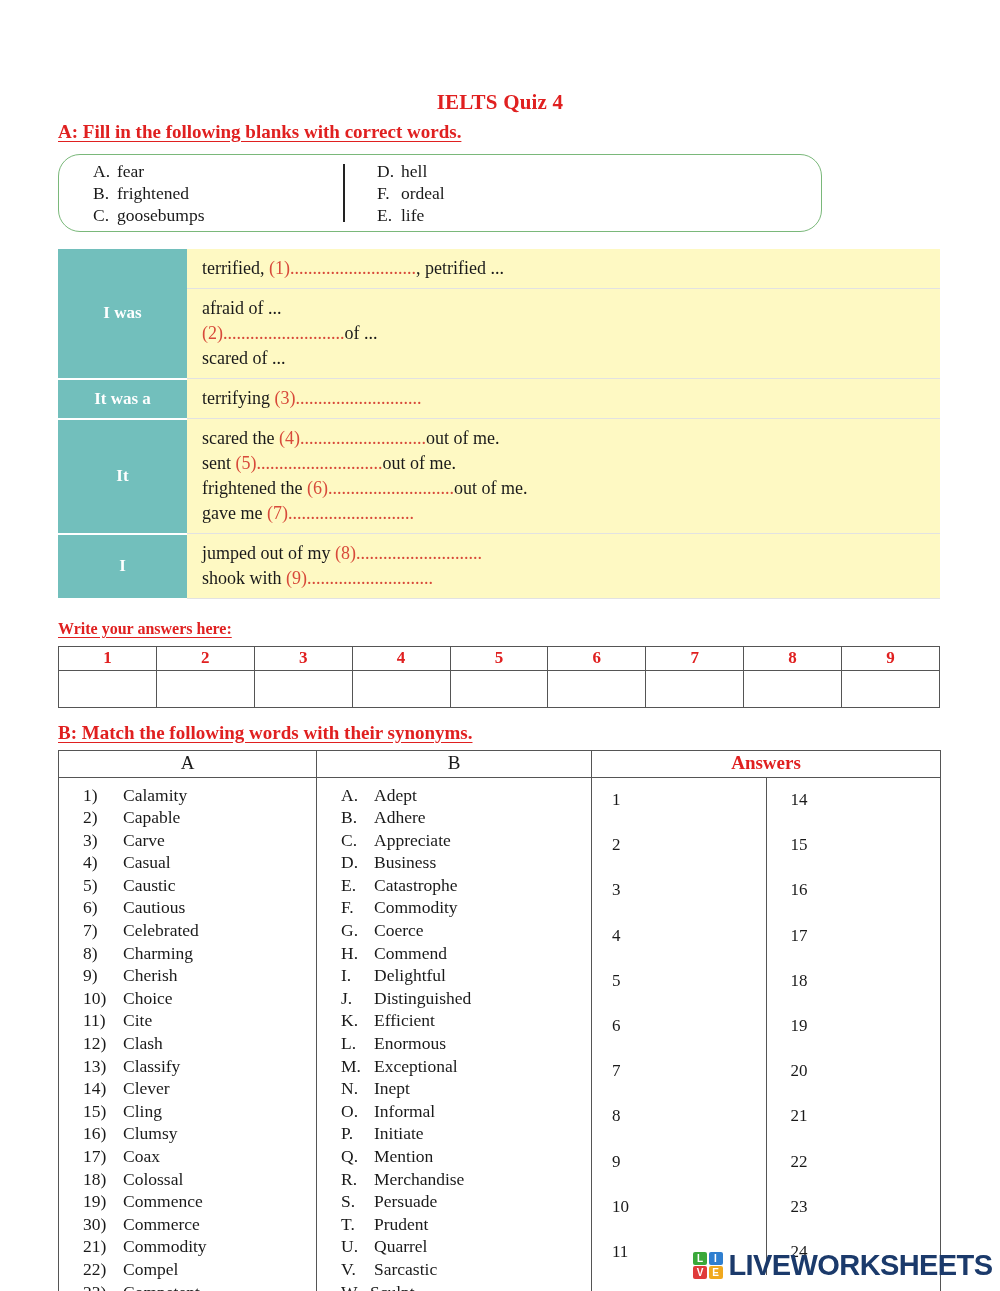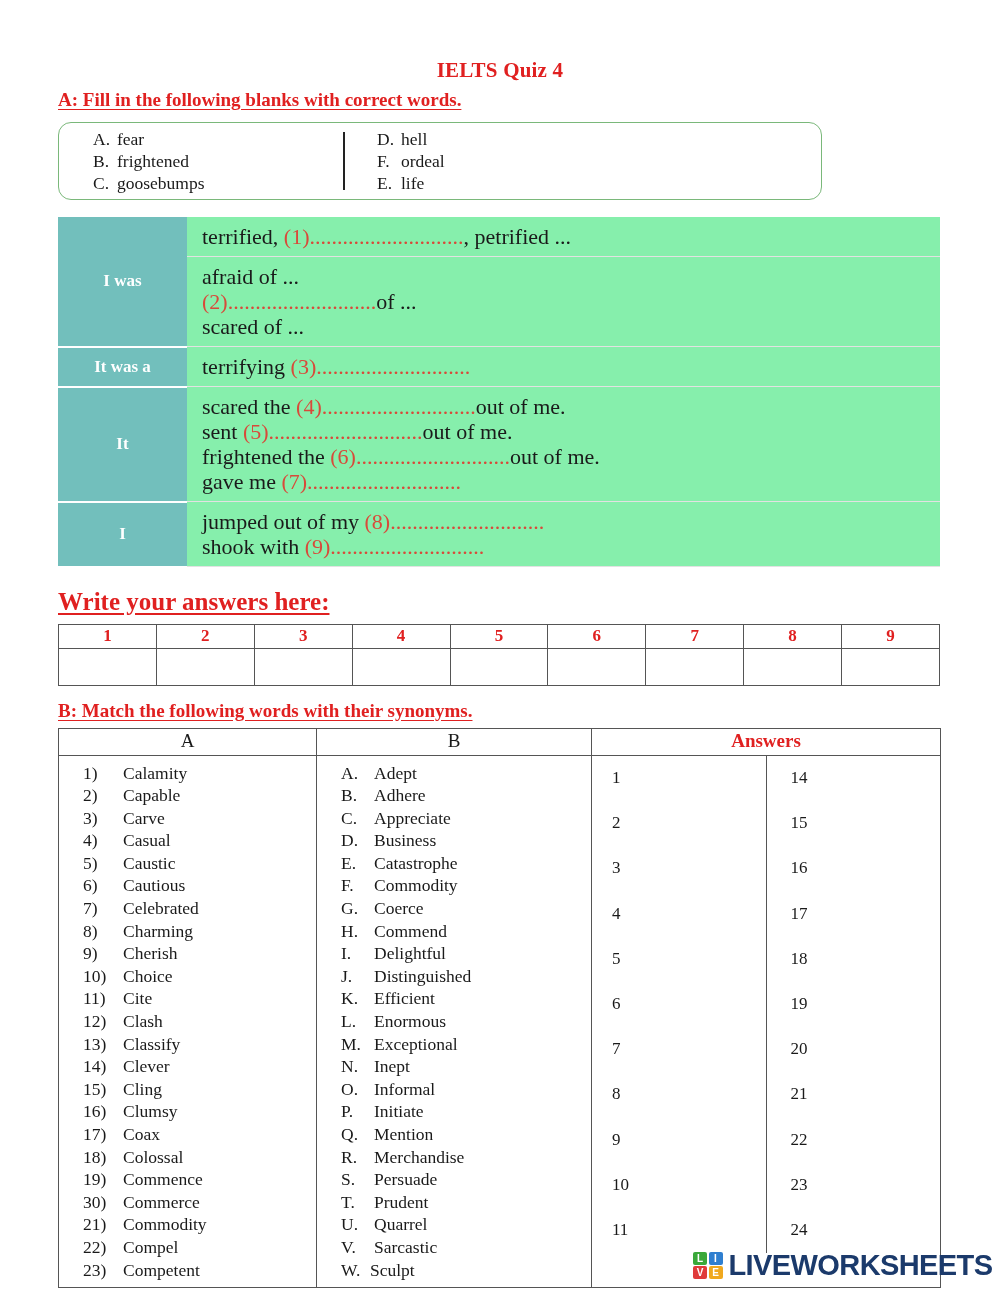--- a/index.html
+++ b/index.html
@@ -14,40 +14,40 @@
     overflow: hidden;
   }
 
   
   .title {
     text-align: center;
     color: #e02020;
     font-weight: bold;
     font-size: 21px;
     margin: 0;
-    padding-top: 58px;
+    padding-top: 90px;
     letter-spacing: 0.2px;
   }
 
   .section-heading {
     color: #e02020;
     font-weight: bold;
     font-size: 19px;
     text-decoration: underline;
     text-underline-offset: 3px;
     margin: 6px 0 0 58px;
   }
 
   
   .wordbank {
     margin: 11px 0 0 58px;
     width: 764px;
     height: 78px;
     border: 1.6px solid #7ab87a;
-    border-radius: 13px;
+    border-radius: 22px;
     display: flex;
     align-items: stretch;
     background: #fff;
   }
   .wb-col {
     display: flex;
     flex-direction: column;
     justify-content: center;
     padding: 0 0 0 34px;
     position: relative;
@@ -81,33 +81,33 @@
   .gf-label {
     width: 129px;
     background: #72bfbc;
     color: #ffffff;
     font-weight: bold;
     font-size: 17px;
     text-align: center;
     border-bottom: 2px solid #ffffff;
   }
   .gf-body {
-    background: #86efac;
+    background: #fef9c3;
     padding: 7px 0 7px 15px;
-    font-size: 22px;
+    font-size: 18px;
     line-height: 25px;
     border-bottom: 1px solid #e2e2e2;
   }
   .blank { color: #d84a3a; }
 
   
   .answers-heading {
     color: #e02020;
     font-weight: bold;
-    font-size: 25px;
+    font-size: 16px;
     text-decoration: underline;
     text-underline-offset: 3px;
     margin: 20px 0 0 58px;
   }
   .answer-strip {
     margin: 8px 0 0 58px;
     width: 882px;
     border-collapse: collapse;
     table-layout: fixed;
   }

